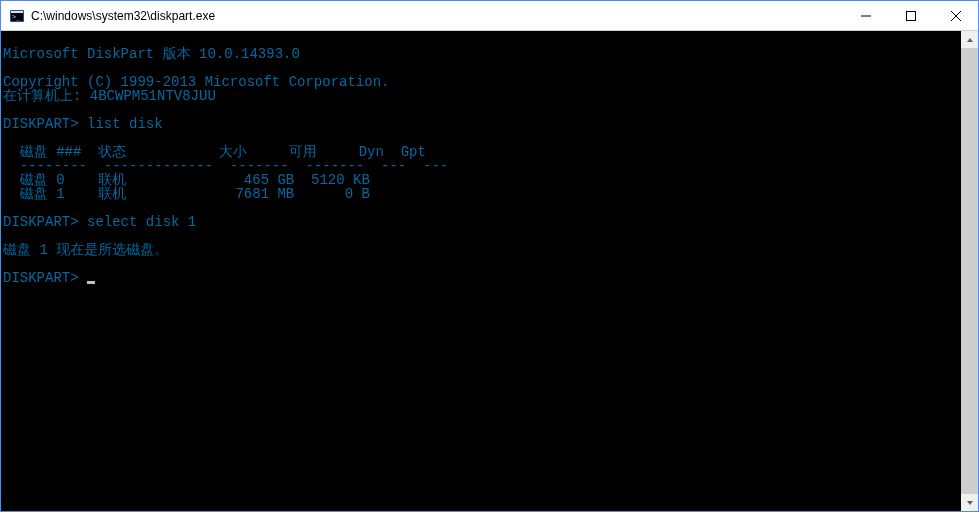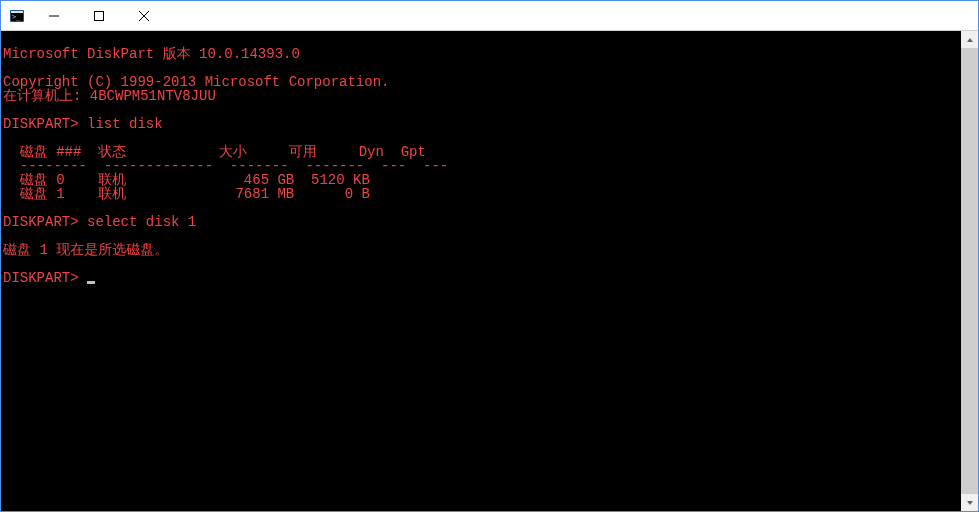--- a/index.html
+++ b/index.html
@@ -50,21 +50,21 @@
   }
   .content {
     flex: 1;
     display: flex;
     background: #000000;
     position: relative;
   }
   .terminal {
     flex: 1;
     background: #000000;
-    color: #ef4444;
+    color: #0369a1;
     font-family: "NSimSun", "SimSun", "Courier New", monospace;
     font-size: 14px;
     line-height: 14px;
     padding: 2px 0 0 2px;
     white-space: pre;
     overflow: hidden;
   }
   .scrollbar {
     width: 17px;
     background: #f0f0f0;
@@ -105,20 +105,21 @@
 
   <div class="titlebar">
     <span class="icon">
       <svg viewBox="0 0 16 16" width="16" height="16">
         <rect x="1" y="2" width="14" height="12" rx="1" fill="#1b4f8f"></rect>
         <rect x="2" y="5" width="12" height="8" fill="#000"></rect>
         <text x="3" y="11" font-size="7" fill="#c0c0c0" font-family="monospace">&gt;_</text>
         <rect x="2" y="3" width="12" height="2" fill="#e0e0e0"></rect>
       </svg>
     </span>
+    <span class="title">C:\windows\system32\diskpart.exe</span>
     <div class="win-controls">
       <div class="win-btn">
         <svg width="10" height="10" viewBox="0 0 10 10">
             <path d="M0 5 H10" stroke="#000" stroke-width="1"></path>
           </svg>
       </div>
       <div class="win-btn">
         <svg width="10" height="10" viewBox="0 0 10 10">
             <rect x="0.5" y="0.5" width="9" height="9" fill="none" stroke="#000" stroke-width="1"></rect>
           </svg>

